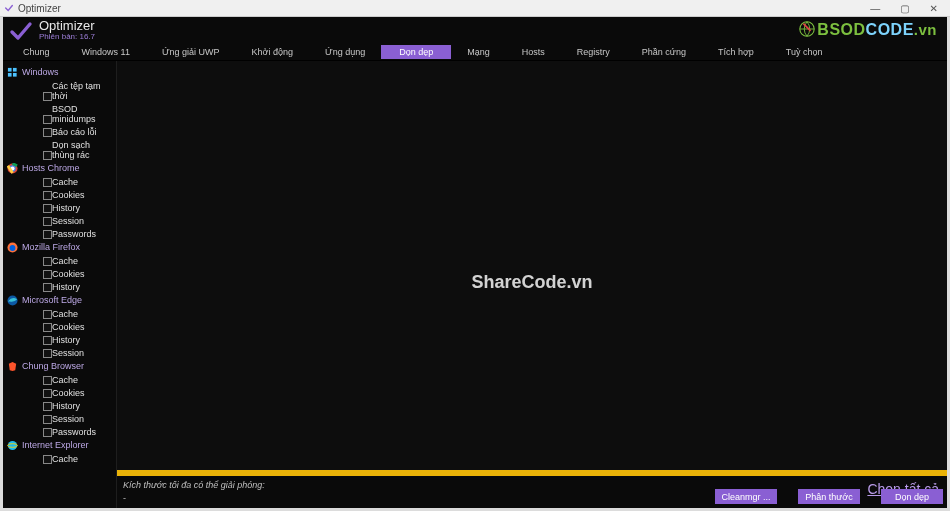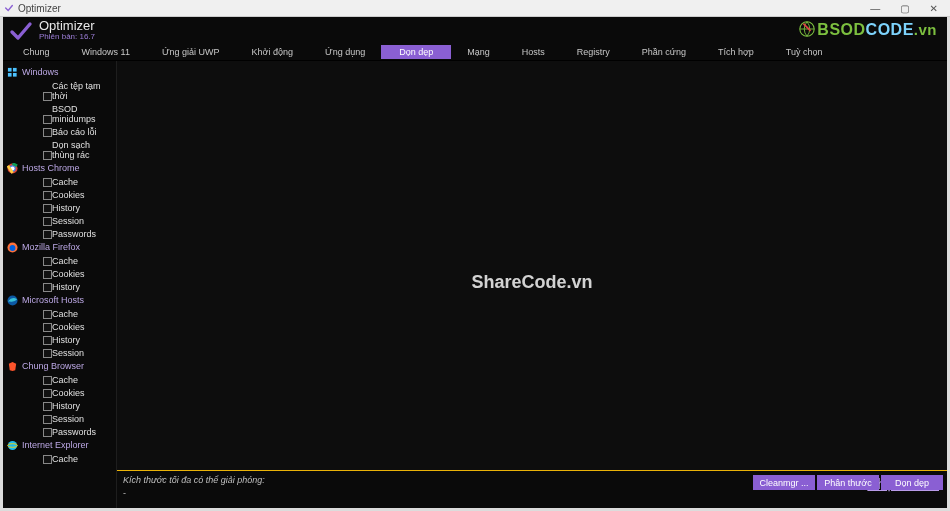--- a/index.html
+++ b/index.html
@@ -28,25 +28,25 @@
   .sidebar { width:114px; background:#0a0a0a; border-right:1px solid #1e1e1e; overflow:hidden; padding-top:4px; font-size:9px; color:#d8d8d8;}
   .sidebar .grp { display:flex; align-items:center; gap:4px; padding:1.5px 4px;}
   .sidebar .grp .gi { width:11px; height:11px; flex:0 0 11px; display:flex; align-items:center; justify-content:center;}
   .sidebar .grp.hdr .lbl { color:#bda9e6;}
   .sidebar .chk { width:9px; height:9px; border:1px solid #888; background:#111; flex:0 0 9px;}
   .sidebar .item { display:flex; align-items:flex-end; padding:1.5px 4px 1.5px 4px;margin-left:36px;}
   .sidebar .item .lbl { color:#e0e0e0;}
   .main { flex:1; background:#0d0d0d; position:relative;}
   .watermark1 { position:absolute; left:50%; top:50%; transform:translate(-50%,-60%); font-size:18px; font-weight:600; color:#e8e8e8; opacity:.9; font-family:Arial,sans-serif;}
   .watermark2 { position:absolute; left:50%; bottom:22px; transform:translateX(-38%); font-size:16px; font-weight:600; color:#e8e8e8; opacity:.9; font-family:Arial,sans-serif;}
-  .footer { position:absolute; left:0; right:0; bottom:0; height:38px; border-top:1px solid #eab308; background:#0a0a0a;}
+  .footer { position:absolute; left:0; right:0; bottom:0; height:38px; border-top:6px solid #eab308; background:#0a0a0a;}
   .footer .sizetxt { position:absolute; left:6px; top:4px; font-size:9px; font-style:italic; color:#bfbfbf;}
   .footer .dash { position:absolute; left:6px; top:17px; font-size:9px; color:#bfbfbf;}
   .footer .selall { position:absolute; right:8px; top:5px; font-size:14px; color:#b89be8; text-decoration:underline; cursor:default;}
-  .footer .btns { position:absolute; right:4px; bottom:18px; display:flex; gap:2px;}
+  .footer .btns { position:absolute; right:4px; bottom:4px; display:flex; gap:21px;}
   .footer .btn { width:62px; height:15px; background:#8a5fd3; color:#fff; font-size:9px; display:flex; align-items:center; justify-content:center; cursor:default;}
 </style>
 </head>
 <body>
 
 <div class="titlebar">
   <span class="t-icon">
     <svg viewBox="0 0 12 12">
         <path d="M2 6 L5 9 L10 3" stroke="#8a5fd3" stroke-width="1.6" fill="none" stroke-linecap="round"></path>
       </svg>
@@ -179,21 +179,21 @@
           <span class="chk"></span>
           <span class="lbl">History</span>
         </div>
         <div class="grp hdr">
           <span class="gi">
             <svg viewBox="0 0 12 12">
               <circle cx="6" cy="6" r="5.5" fill="#0c59a4"></circle>
               <path d="M1 7 Q6 1 11 5 Q8 8 3 7" fill="#39c1d7"></path>
             </svg>
           </span>
-          <span class="lbl">Microsoft Hosts</span>
+          <span class="lbl">Microsoft Edge</span>
         </div>
         <div class="item">
           <span class="chk"></span>
           <span class="lbl">Cache</span>
         </div>
         <div class="item">
           <span class="chk"></span>
           <span class="lbl">Cookies</span>
         </div>
         <div class="item">

